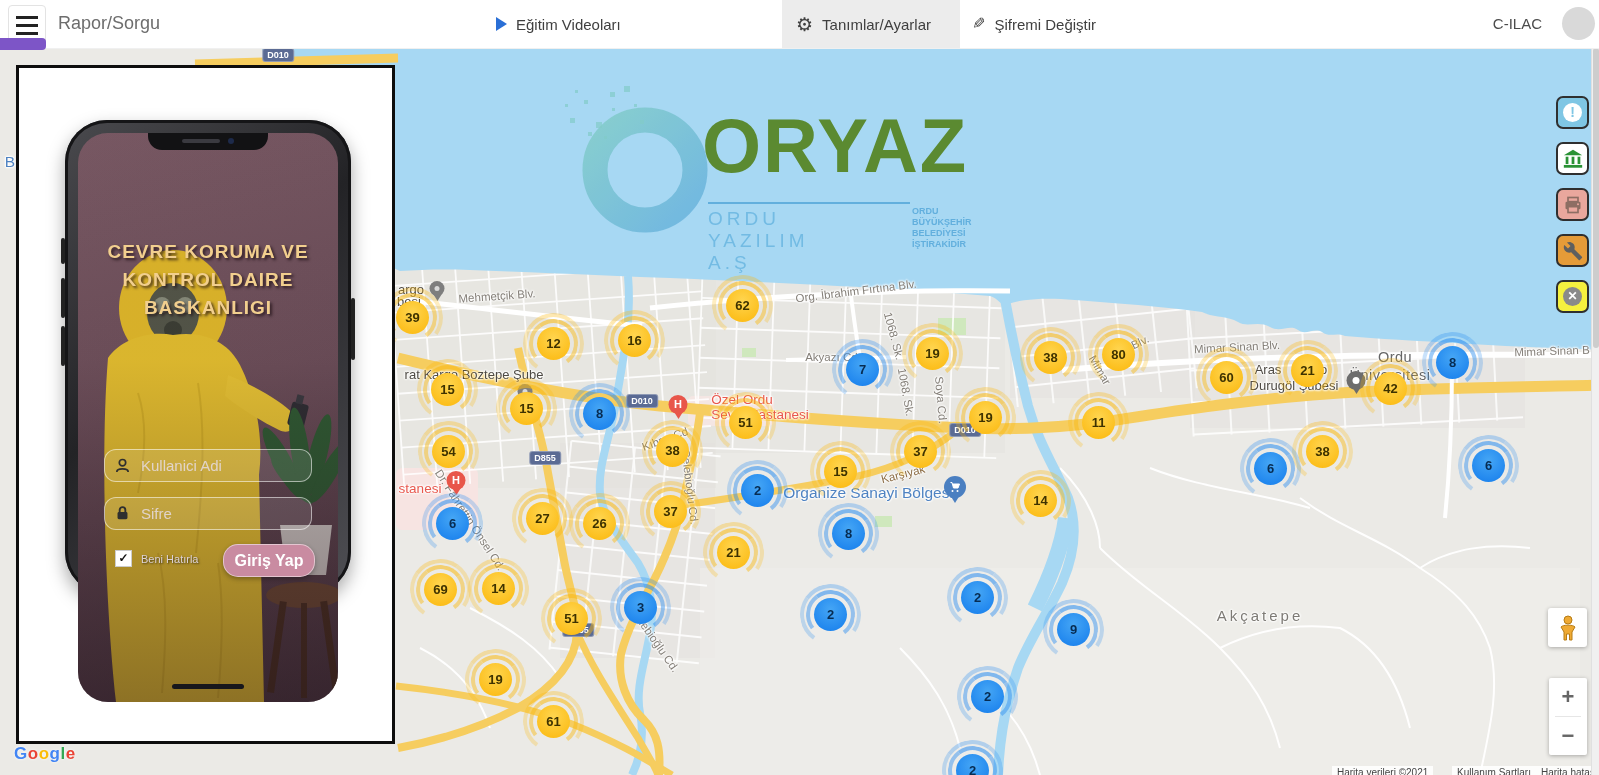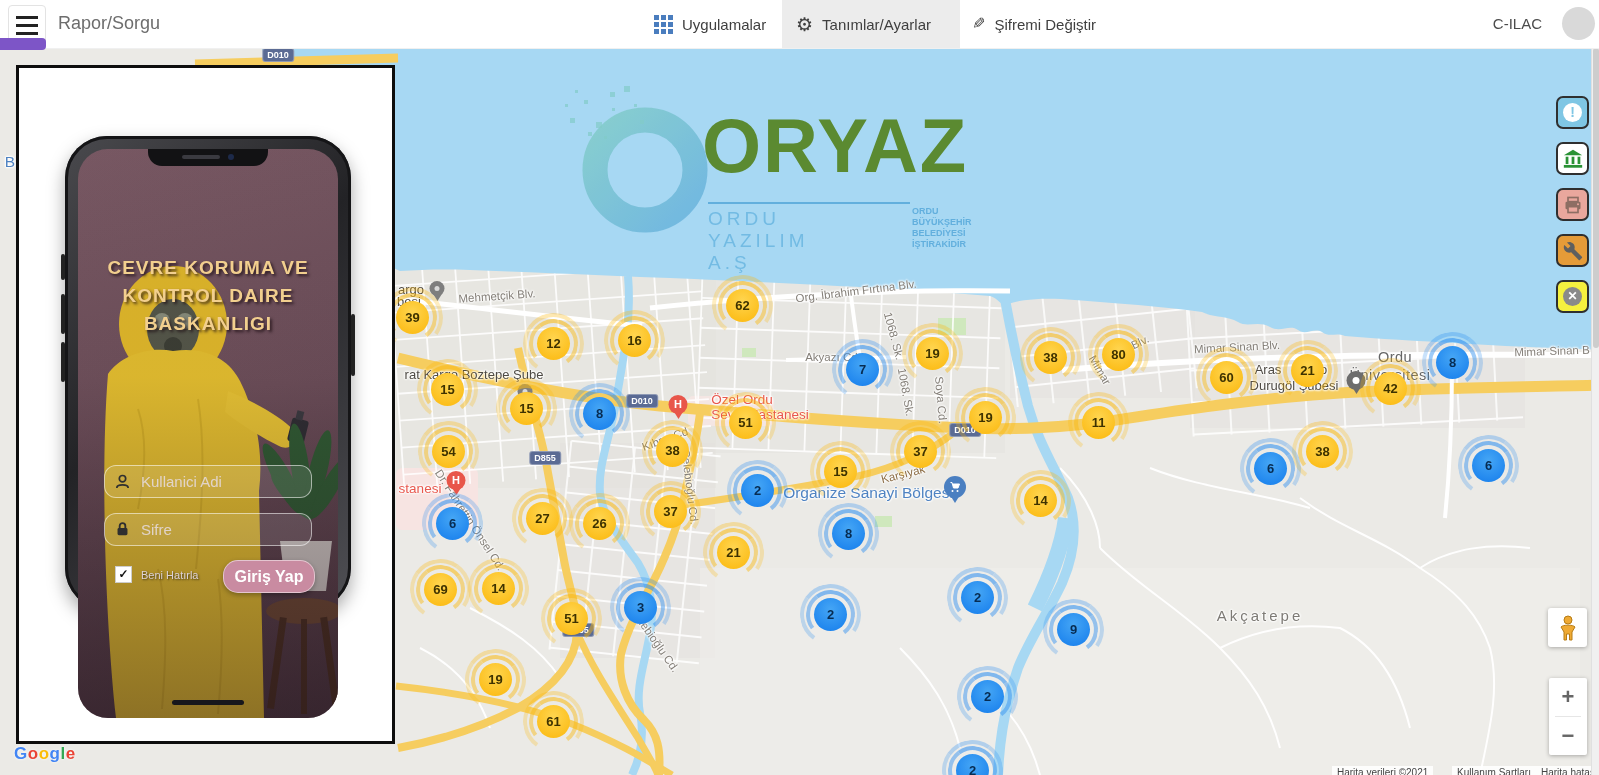--- a/index.html
+++ b/index.html
@@ -118,21 +118,21 @@
     padding:1px 5px;white-space:nowrap;z-index:9;}
   #attr1{left:1332px;} #attr2{left:1452px;} #attr3{left:1536px;}
 
   #scrollbar{position:absolute;left:1591px;top:48px;width:8px;height:727px;background:#f0f0f0;
     border-left:1px solid #e0e0e0;z-index:13;}
   #scroll-thumb{position:absolute;left:1px;top:0;width:6px;height:300px;background:#cdcdcd;border-radius:3px;}
 
   
   #panel{position:absolute;left:16px;top:65px;width:379px;height:679px;background:#fff;
     border:3px solid #0d0d0d;box-sizing:border-box;z-index:20;}
-  #phone{position:absolute;left:46px;top:68px;width:286px;height:474px;border-radius:42px;
+  #phone{position:absolute;left:46px;top:52px;width:286px;height:474px;border-radius:42px;
     background:linear-gradient(135deg,#4a4a4e,#232326 45%,#4f4f54);box-shadow:inset 0 0 0 3px #151517,0 8px 18px rgba(0,0,0,.35);}
   .sidebtn{position:absolute;background:#222;border-radius:2px;}
   #screen{position:absolute;left:13px;top:13px;width:260px;height:569px;border-radius:30px;overflow:hidden;
     background:linear-gradient(165deg,#7e5d68 0%,#6d4f5a 45%,#4b373f 100%);}
   #screen .dim{position:absolute;inset:0;background:linear-gradient(180deg,rgba(40,22,32,.08) 40%,rgba(30,15,25,.45));z-index:2;}
   #notch{position:absolute;left:70px;top:0;width:120px;height:17px;background:#121214;
     border-radius:0 0 14px 14px;z-index:4;}
   #notch i{position:absolute;left:34px;top:6px;width:38px;height:4px;background:#3a3a40;border-radius:2px;}
   #notch u{position:absolute;left:80px;top:5px;width:6px;height:6px;border-radius:50%;background:#1d2a4a;}
   #phone-title{position:absolute;left:0;top:105px;width:100%;text-align:center;z-index:3;
@@ -559,33 +559,23 @@
     </div>
   </div>
 
   <div id="header">
     <div id="hamburger">
         <i></i>
         <i></i>
         <i></i>
       </div>
     <div id="page-title">Rapor/Sorgu</div>
-    <div class="menu-item" id="mi-apps">
-      <span class="apps-ico">
-          <i></i>
-          <i></i>
-          <i></i>
-          <i></i>
-          <i></i>
-          <i></i>
-          <i></i>
-          <i></i>
-          <i></i>
-        </span>
-      <span>Uygulamalar</span>
+    <div class="menu-item" id="mi-videos">
+      <span class="play-ico"></span>
+      <span>Eğitim Videoları</span>
     </div>
     <div class="menu-item active" id="mi-settings">
       <span class="gear-ico">⚙</span>
       <span>Tanımlar/Ayarlar</span>
     </div>
     <div class="menu-item" id="mi-pass">
       <span class="pencil-ico">✎</span>
       <span>Şifremi Değiştir</span>
     </div>
     <div id="user-name">C-ILAC</div>

